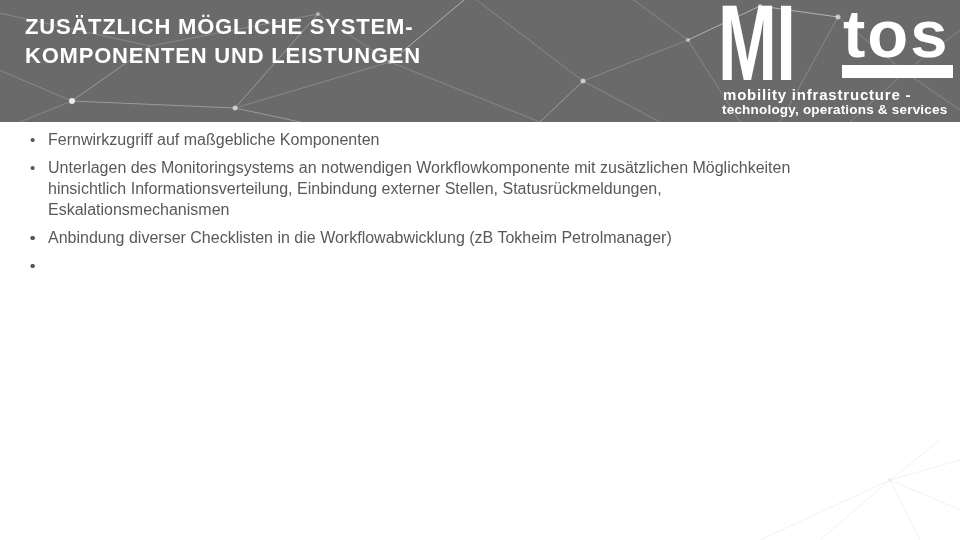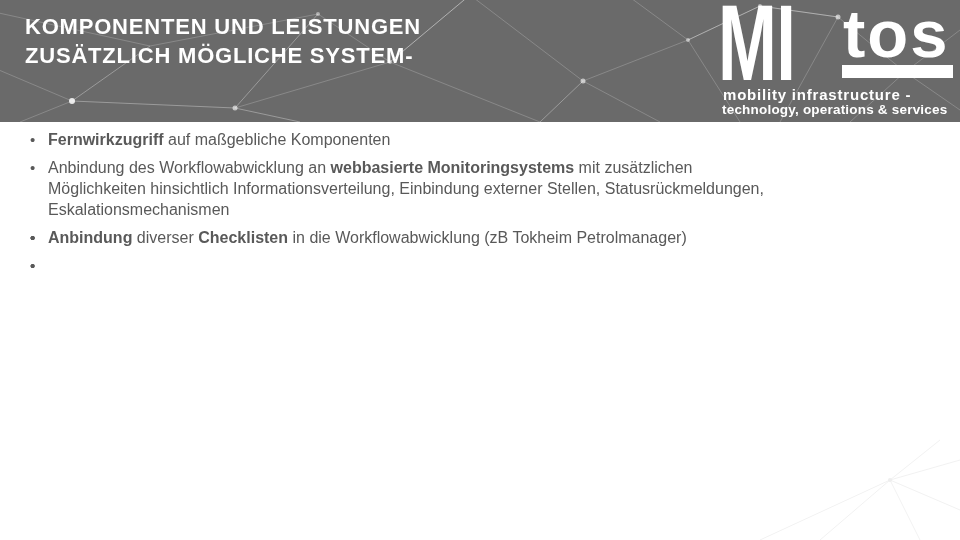--- a/index.html
+++ b/index.html
@@ -16,21 +16,21 @@
   }
   
   .logo-box{position:absolute;left:718px;top:0;width:242px;height:110px;}
   
   ul.bullets{
     list-style:none;margin:0;padding:0;position:absolute;left:30px;top:129px;width:763px;
     color:#595959;font-size:16px;line-height:21px;
   }
   ul.bullets li{position:relative;padding-left:18px;margin:0 0 7px 0;}
   ul.bullets .dot{position:absolute;left:0;top:0;font-size:15px;}
-  ul.bullets .b{font-weight:bold;}
+  ul.bullets .b{font-weight:normal;}
   
   .corner-mesh{position:absolute;right:0;bottom:0;}
 </style>
 </head>
 <body>
 
 <div class="slide">
 
   <div class="header">
 
@@ -76,38 +76,38 @@
         <circle cx="390" cy="62" r="2" opacity="0.5"></circle>
         <circle cx="583" cy="81" r="2.5" opacity="0.6"></circle>
         <circle cx="688" cy="40" r="2" opacity="0.5"></circle>
         <circle cx="760" cy="6" r="2" opacity="0.5"></circle>
         <circle cx="838" cy="17" r="2.5" opacity="0.6"></circle>
         <circle cx="905" cy="72" r="2" opacity="0.5"></circle>
       </g>
     </svg>
 
     <div class="title">
+      <div>ZUSÄTZLICH MÖGLICHE SYSTEM-</div>
       <div>KOMPONENTEN UND LEISTUNGEN</div>
-      <div>ZUSÄTZLICH MÖGLICHE SYSTEM-</div>
     </div>
 
     <div class="logo-box">
       <svg width="242" height="122" viewBox="0 0 242 122">
         <text transform="translate(0,80) scale(0.66,1)" x="0" y="0" font-size="107" font-weight="bold" fill="#ffffff" style="letter-spacing:-1px">MI</text>
         <text x="125" y="57" font-size="67" font-weight="bold" fill="#ffffff" style="letter-spacing:2px">tos</text>
         <rect x="124" y="65" width="111" height="13" fill="#ffffff"></rect>
         <text x="5" y="100" font-size="15" font-weight="bold" fill="#ffffff" style="letter-spacing:0.8px">mobility infrastructure -</text>
         <text x="4" y="114" font-size="13.5" font-weight="bold" fill="#ffffff" style="letter-spacing:0.2px">technology, operations &amp; services</text>
       </svg>
     </div>
   </div>
 
   <ul class="bullets">
       <li><span class="dot">•</span><span><span class="b">Fernwirkzugriff</span><span> auf maßgebliche Komponenten</span></span></li>
-      <li><span class="dot">•</span><span><span>Anbindung des Workflowabwicklung an </span><span class="b">webbasierte Monitoringsystems</span><span> mit zusätzlichen Möglichkeiten hinsichtlich Informationsverteilung, Einbindung externer Stellen, Statusrückmeldungen, Eskalationsmechanismen</span></span></li>
+      <li><span class="dot">•</span><span><span>Unterlagen des Monitoringsystems an </span><span class="b">notwendigen Workflowkomponente</span><span> mit zusätzlichen Möglichkeiten hinsichtlich Informationsverteilung, Einbindung externer Stellen, Statusrückmeldungen, Eskalationsmechanismen</span></span></li>
       <li><span class="dot">•</span></li>
       <li><span class="dot">•</span></li>
       <li><span class="dot">•</span><span><span class="b">Anbindung</span><span> diverser </span><span class="b">Checklisten</span><span> in die Workflowabwicklung (zB Tokheim Petrolmanager)</span></span></li>
       <li><span class="dot">•</span></li>
       <li><span class="dot">•</span></li>
     </ul>
 
   <svg class="corner-mesh" width="240" height="110" viewBox="0 0 240 110">
     <g stroke="#f2f2f2" stroke-width="1" fill="none">
       <line x1="40" y1="110" x2="170" y2="50"></line>

